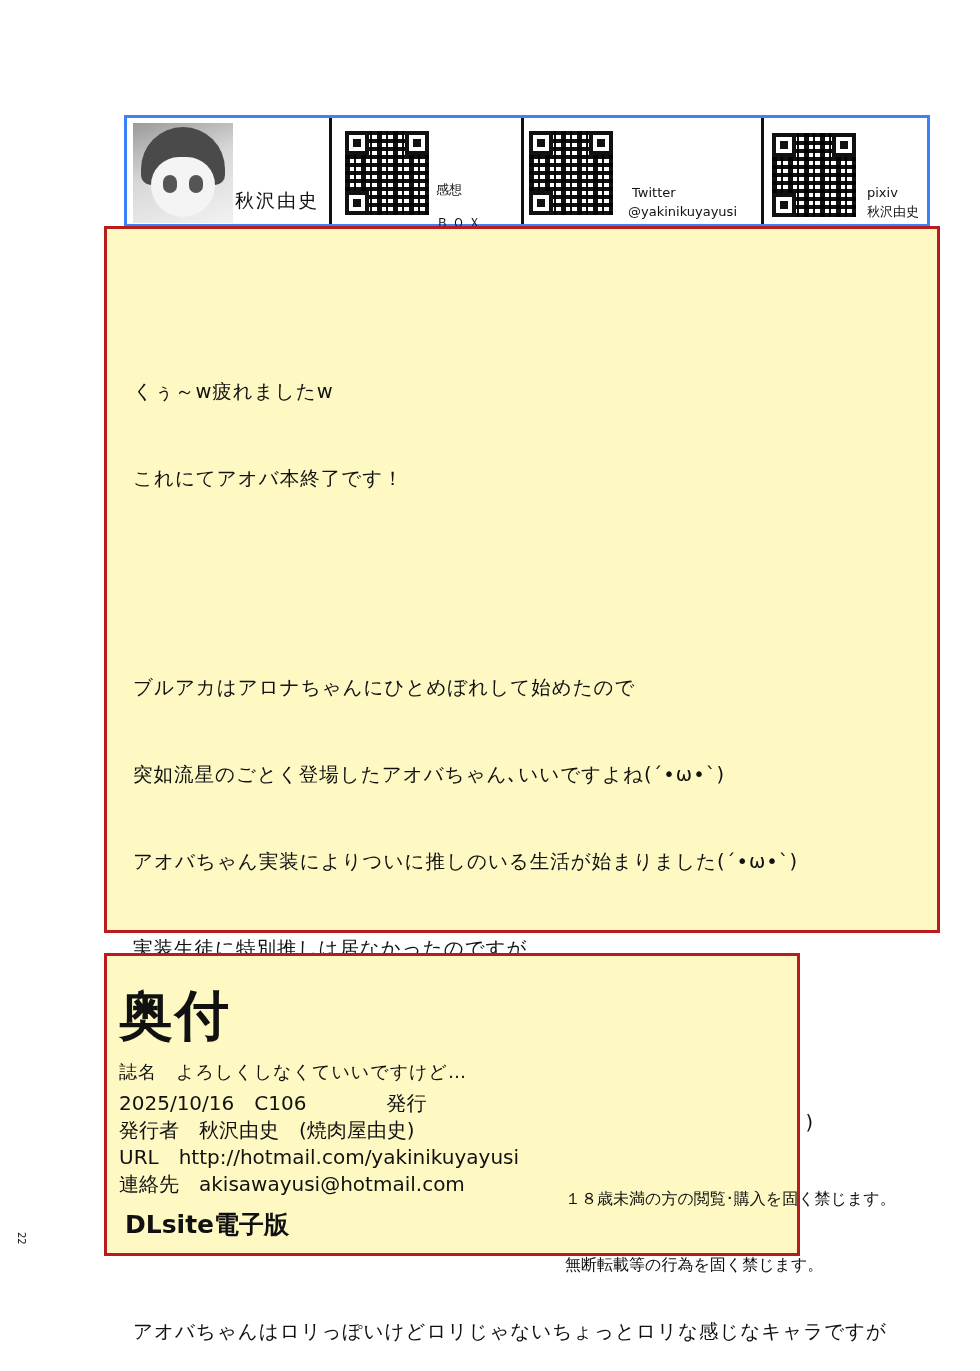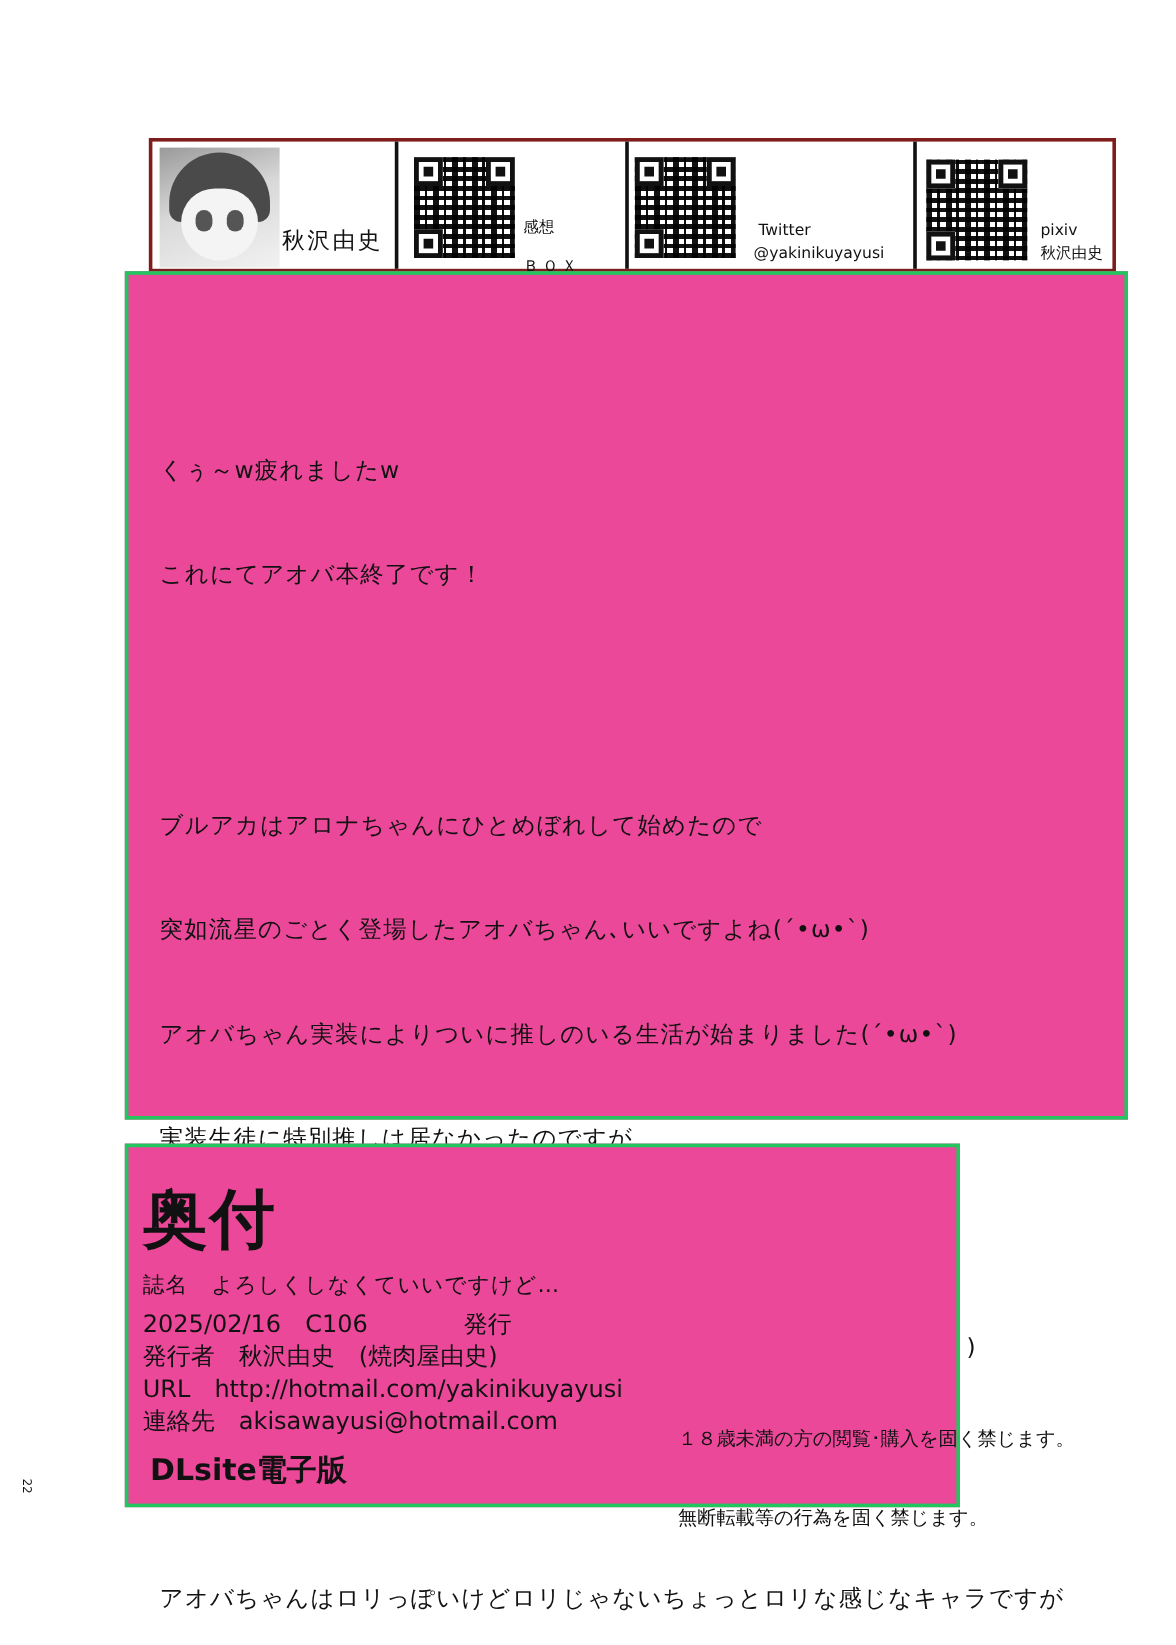--- a/index.html
+++ b/index.html
@@ -1,23 +1,23 @@
 <!DOCTYPE html>
 <html><head>
 <meta charset="utf-8">
 <style>
   html, body { margin:0; padding:0; background:#ffffff; }
   body { width:980px; height:1371px; position:relative; overflow:hidden;
          font-family:"DejaVu Sans", sans-serif; color:#111; }
   .abs { position:absolute; }
-  .box { position:absolute; border:3px solid #22c55e; background:#ec4899; box-sizing:border-box; }
+  .box { position:absolute; border:3px solid #b91c1c; background:#fef9c3; box-sizing:border-box; }
 
   
   .strip { position:absolute; left:124px; top:115px; width:806px; height:112px;
-           border:3px solid #7f1d1d; box-sizing:border-box; display:flex;align-items:flex-end; }
+           border:3px solid #3b82f6; box-sizing:border-box; display:flex;align-items:flex-end; }
   .cell { position:relative; border-right:3px solid #111; box-sizing:border-box; height:100%; }
   .cell:last-child { border-right:none; }
   .avatar { position:absolute; left:6px; top:5px; width:100px; height:100px;
             background:linear-gradient(160deg,#9a9a9a 0%,#d8d8d8 45%,#f2f2f2 100%); overflow:hidden; }
   .avatar .hair { position:absolute; left:8px; top:4px; width:84px; height:58px; background:#4a4a4a;
                   border-radius:42px 42px 10px 10px; }
   .avatar .face { position:absolute; left:18px; top:34px; width:64px; height:60px; background:#f4f4f4;
                   border-radius:30px 30px 34px 34px; }
   .avatar .eye { position:absolute; top:52px; width:14px; height:18px; background:#555; border-radius:7px; }
   .qr { position:absolute; width:84px; height:84px;
@@ -105,21 +105,21 @@
       
     </div>
     
     
   </div>
 </div>
 
 <div class="box colophon">
   <div class="title">奥付</div>
   <div class="info" style="top:102px; font-size:18px; letter-spacing:1px;">誌名　よろしくしなくていいですけど…</div>
-  <div class="info" style="top:134px;">2025/02/16　C106　　　　発行</div>
+  <div class="info" style="top:134px;">2025/10/16　C106　　　　発行</div>
   <div class="info" style="top:161px;">発行者　秋沢由史　(焼肉屋由史)</div>
   <div class="info" style="top:188px;">URL　http://hotmail.com/yakinikuyayusi</div>
   <div class="info" style="top:215px;">連絡先　akisawayusi@hotmail.com</div>
   <div class="notice">
     <div>１８歳未満の方の閲覧･購入を固く禁じます。</div>
     <div>無断転載等の行為を固く禁じます。</div>
   </div>
   <div class="dl">DLsite電子版</div>
 </div>
 

